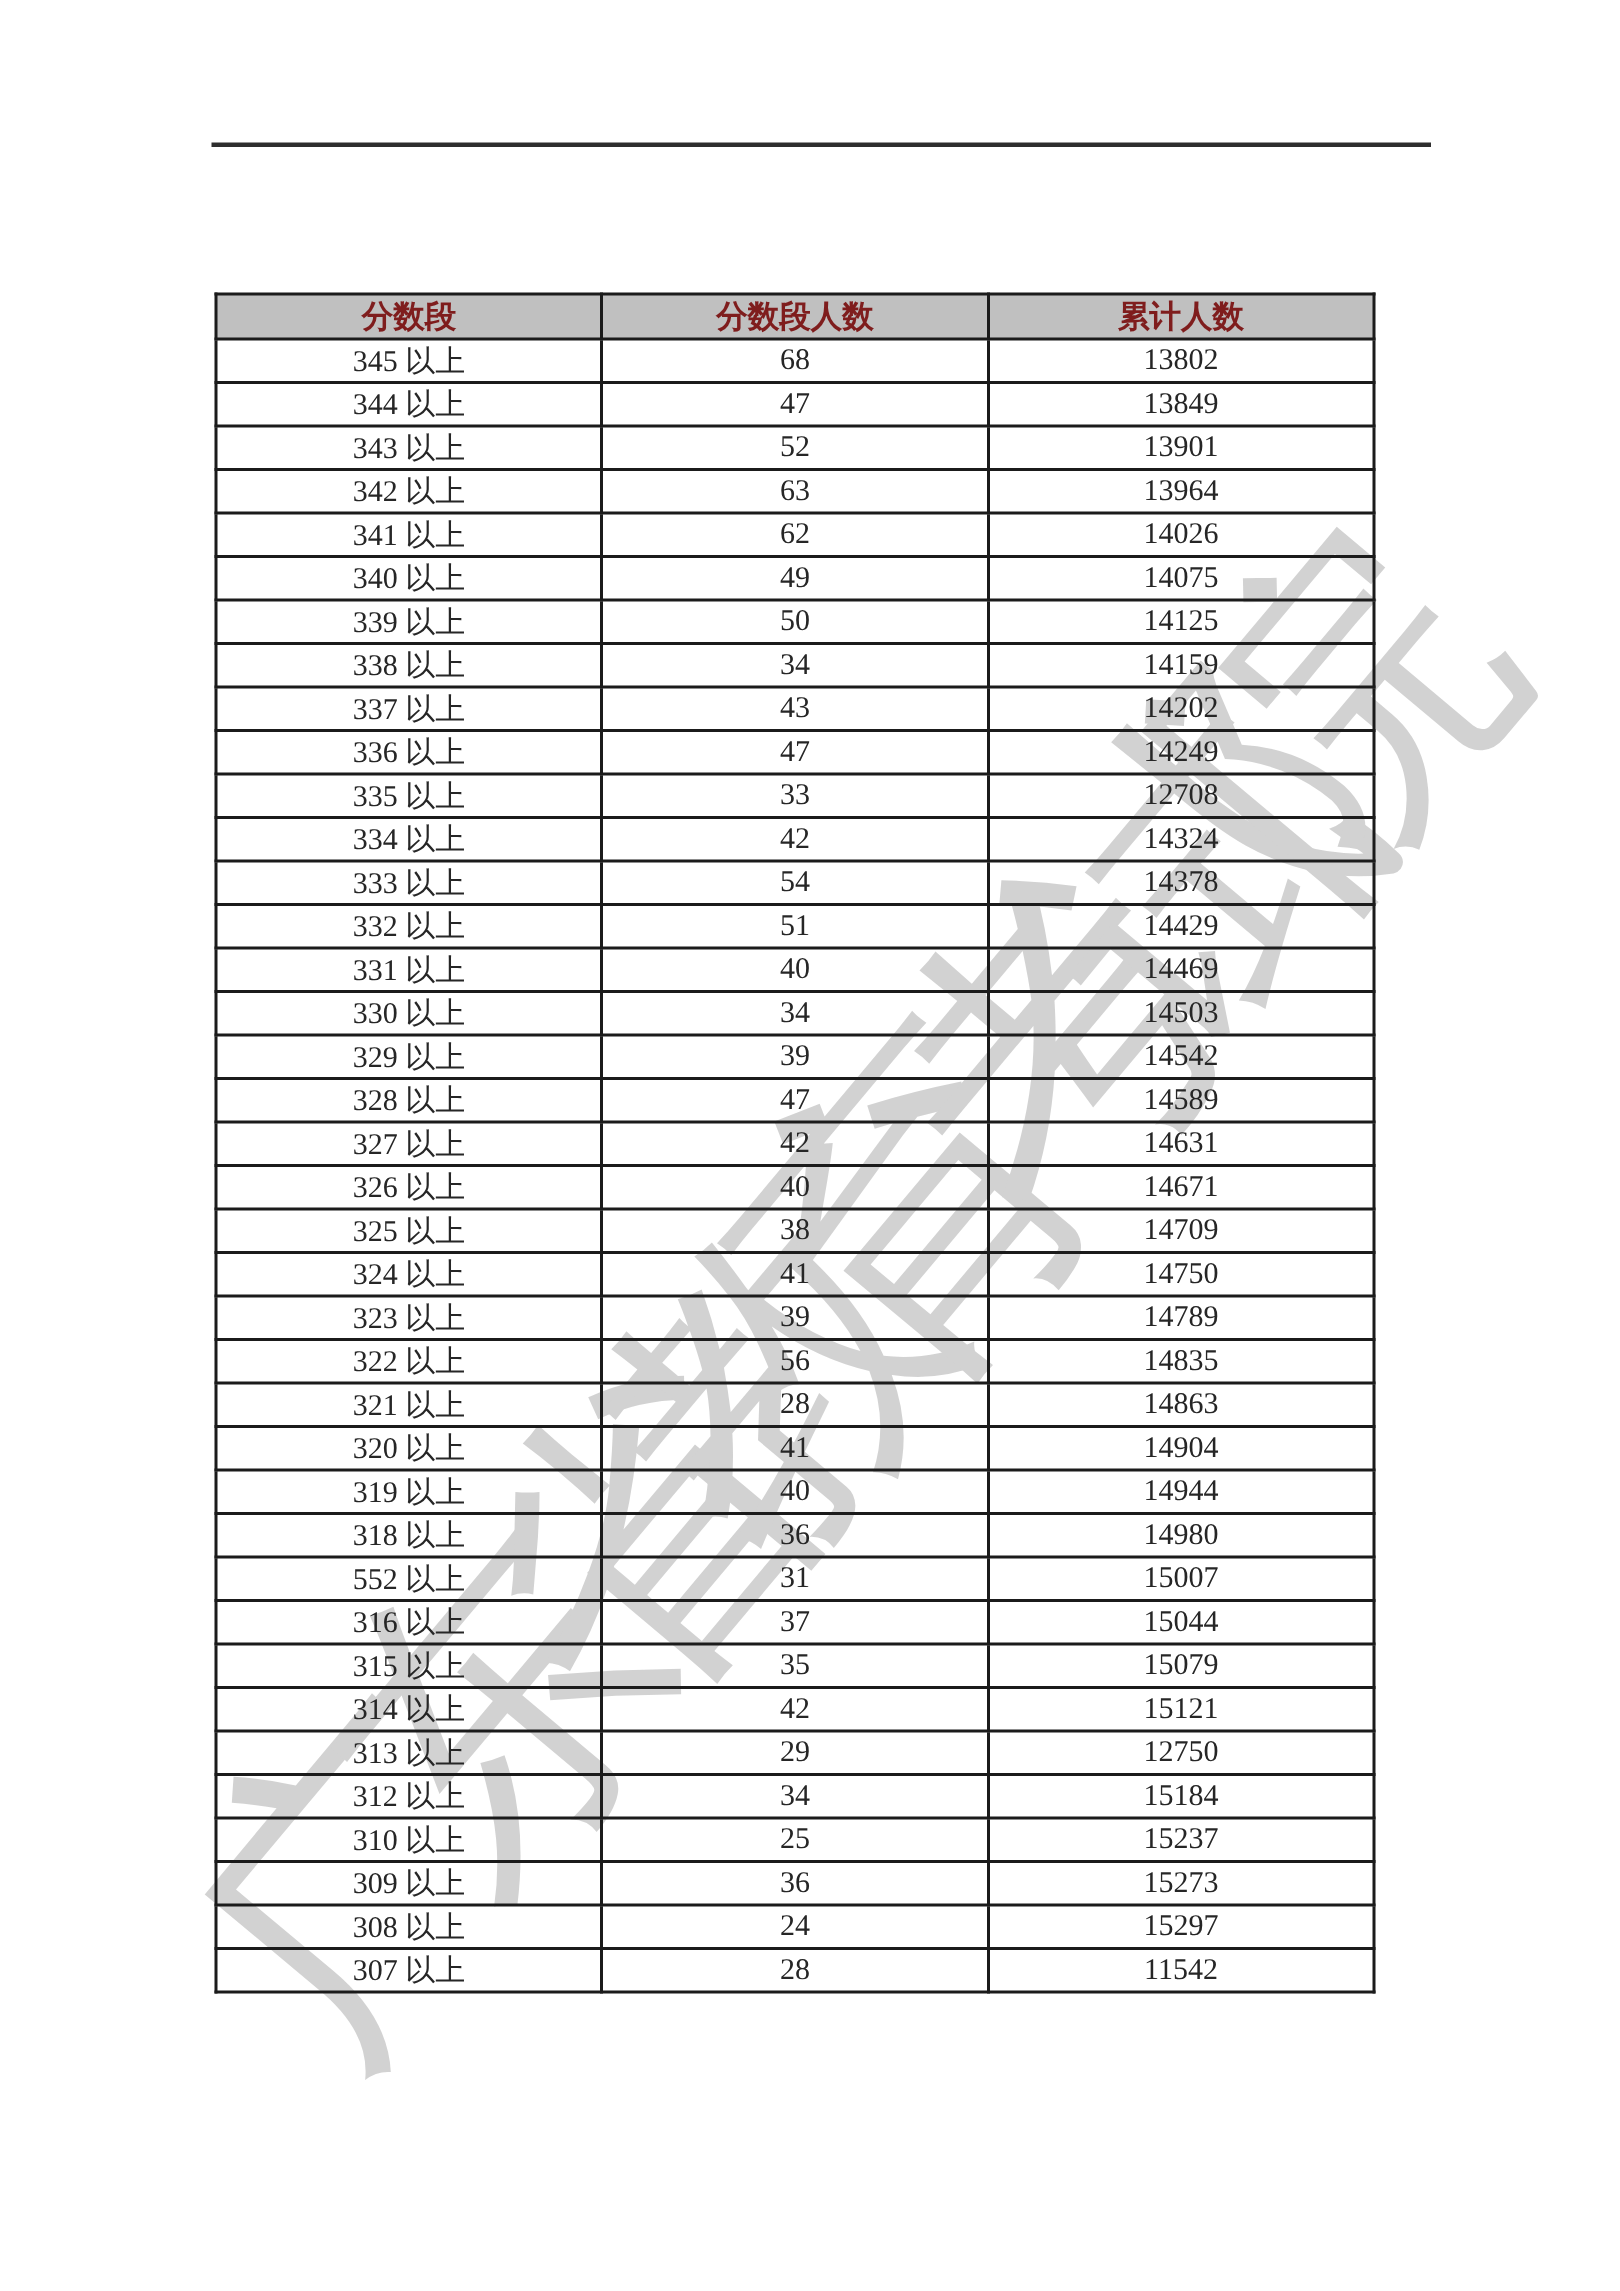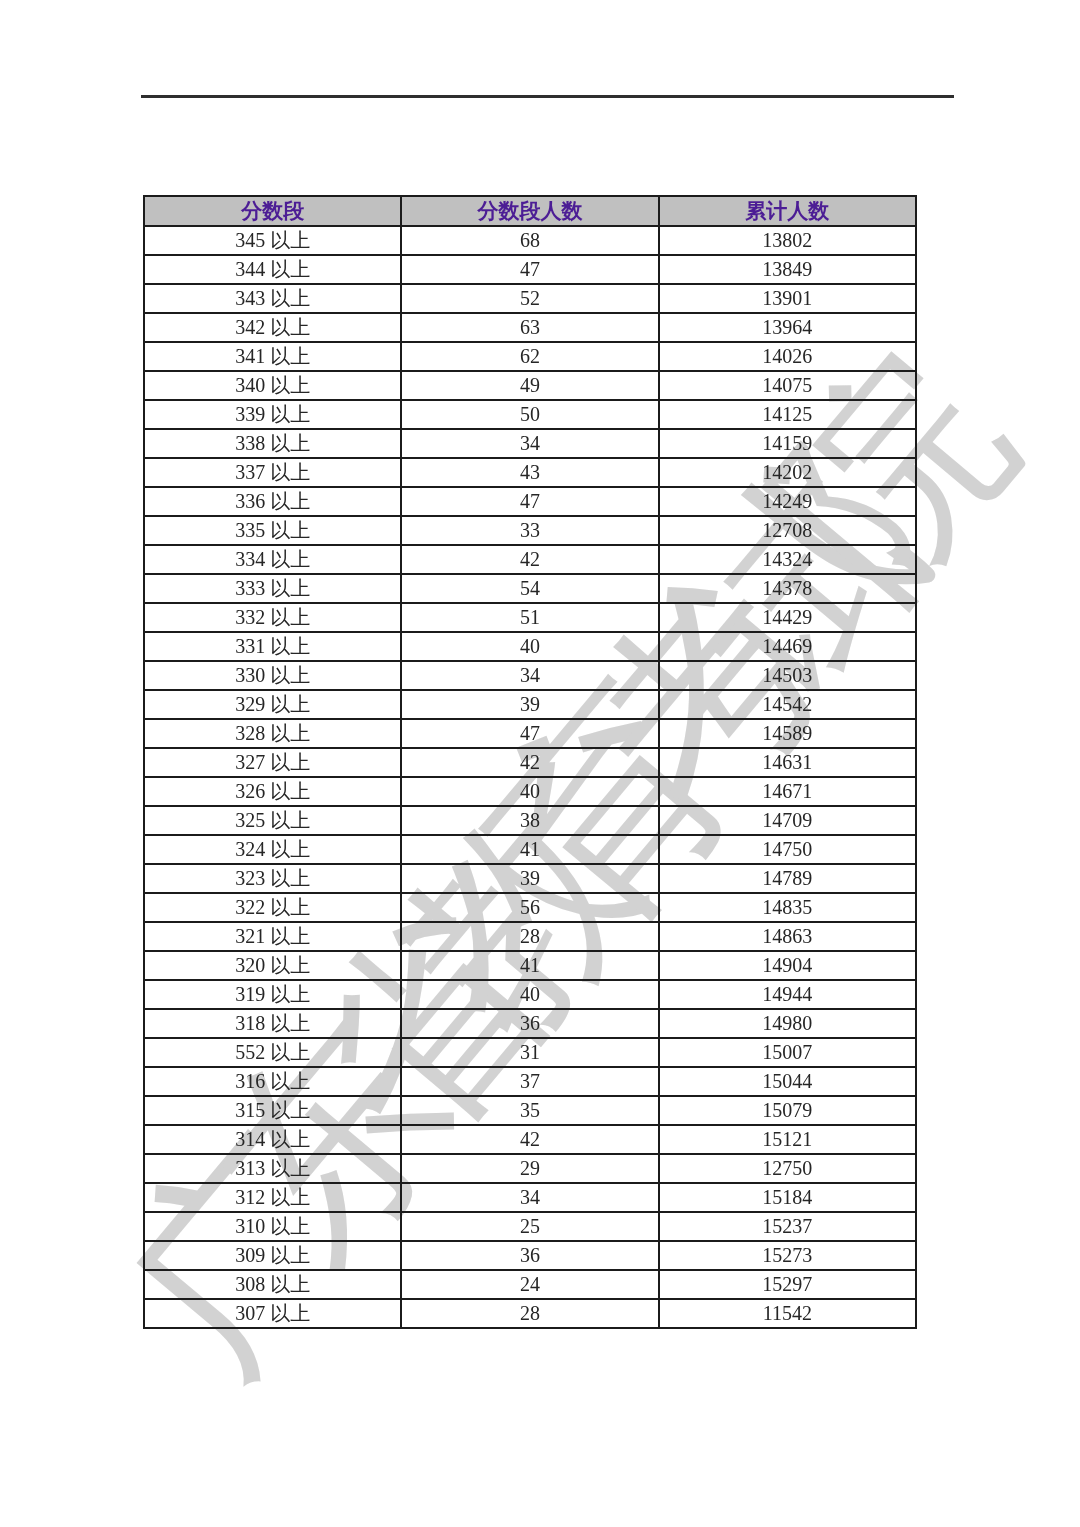--- a/index.html
+++ b/index.html
@@ -57,21 +57,21 @@
   .score-table td {
     border: 2px solid #1b1b1b;
     text-align: center;
     vertical-align: middle;
     padding: 0;
   }
   .score-table th {
     background: #c0c0c0;
     font-weight: bold;
     font-size: 21px;
-    color: #4c1d95;
+    color: #7f1d1d;
     height: 27px;
   }
   .score-table td {
     font-size: 20px;
     color: #262626;
     height: 25.2px;
     background: transparent;
   }
 </style>
 </head>

